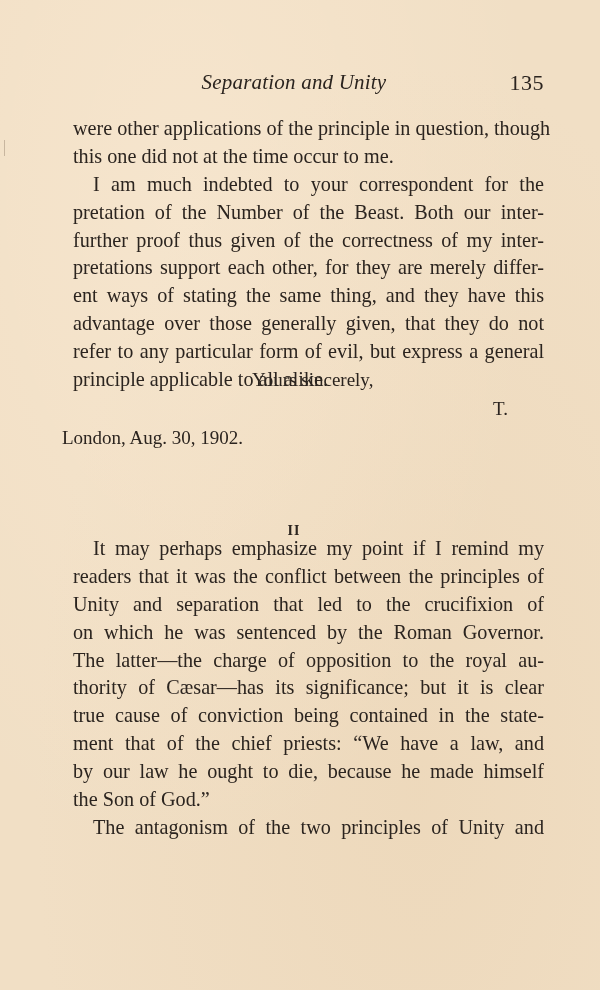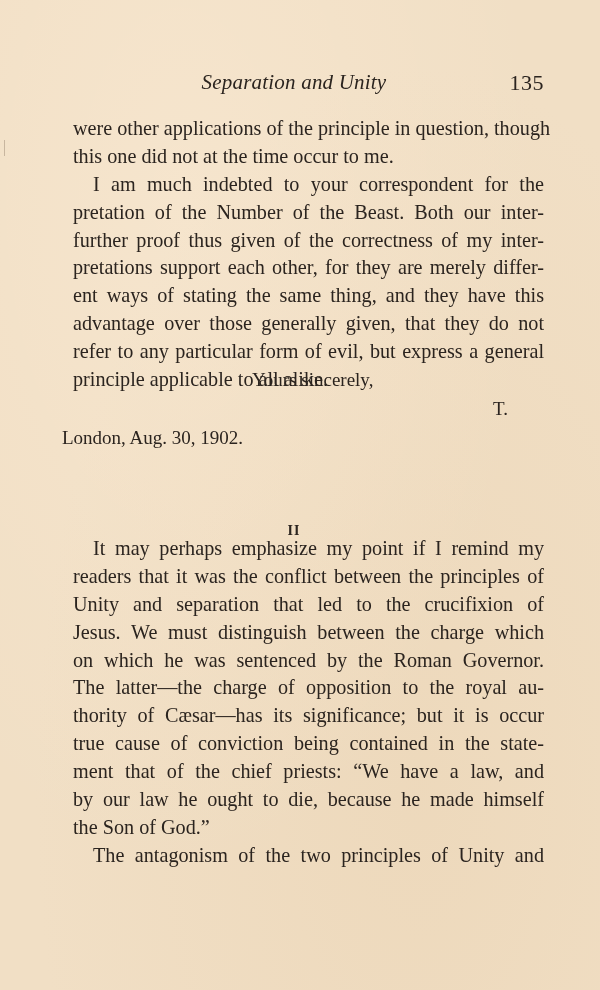--- a/index.html
+++ b/index.html
@@ -122,24 +122,23 @@
   <span class="signoff" style="top:366px; left:252px;">Yours sincerely,</span>
   <span class="signoff" style="top:395px; left:493px;">T.</span>
   <span class="signoff" style="top:424px; left:62px;">London, Aug. 30, 1902.</span>
 
   <div class="section-mark">II</div>
 
   <div class="text-block" style="top:535px;">
     <span class="line indent">It may perhaps emphasize my point if I remind my</span>
     <span class="line">readers that it was the conflict between the principles of</span>
     <span class="line">Unity and separation that led to the crucifixion of</span>
-    <span class="line">Jesus.  We must distinguish between the charge which</span>
     <span class="line">on which he was sentenced by the Roman Governor.</span>
     <span class="line">The latter—the charge of opposition to the royal au-</span>
-    <span class="line">thority of Cæsar—has its significance; but it is occur</span>
+    <span class="line">thority of Cæsar—has its significance; but it is clear</span>
     <span class="line">true cause of conviction being contained in the state-</span>
     <span class="line">ment that of the chief priests:  “We have a law, and</span>
     <span class="line">by our law he ought to die, because he made himself</span>
     <span class="line last">the Son of God.”</span>
     <span class="line indent">The antagonism of the two principles of Unity and</span>
   </div>
 
 </div>
 
 </body></html>

